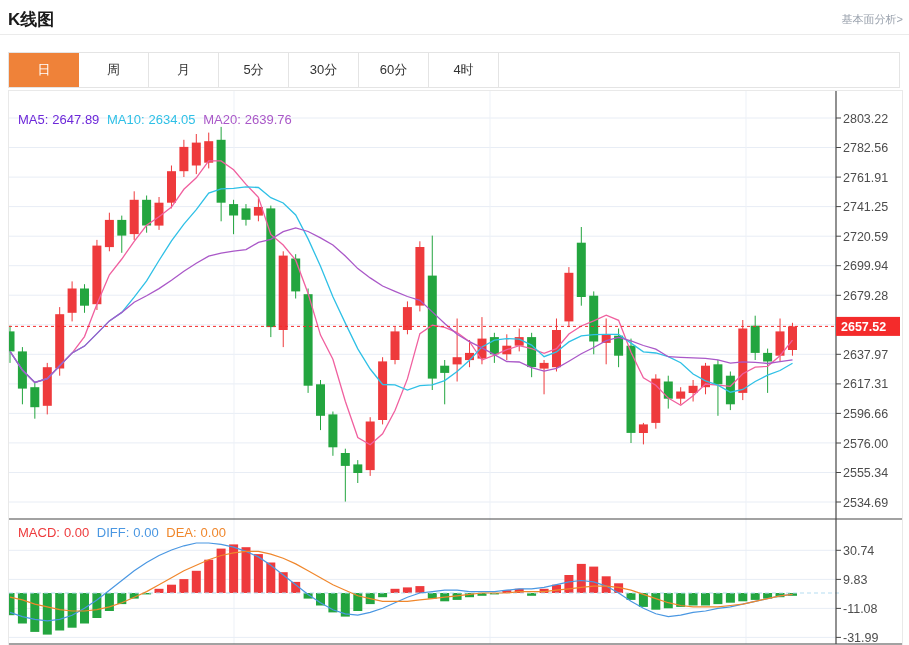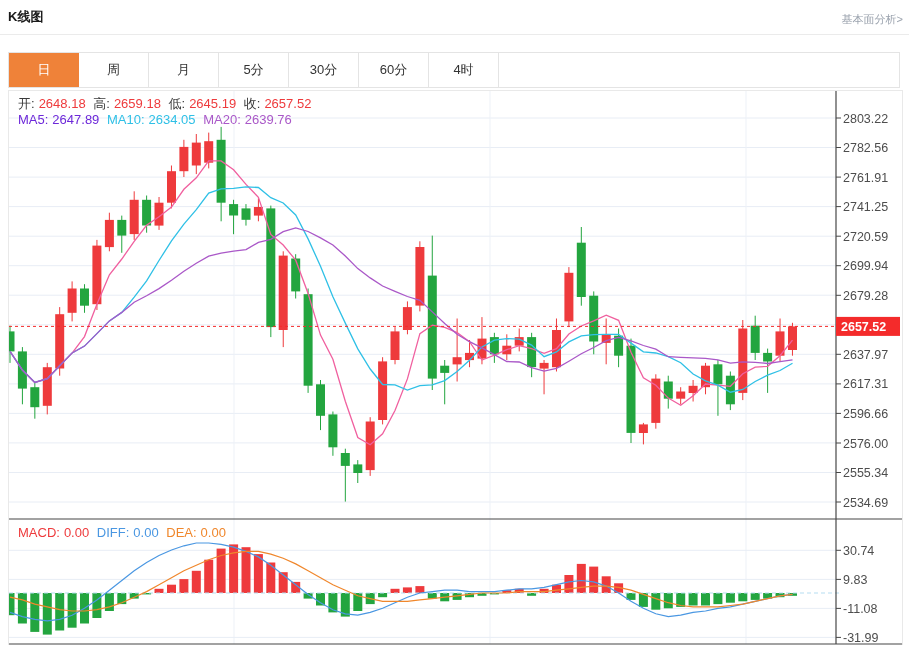--- a/index.html
+++ b/index.html
@@ -1,19 +1,19 @@
 <!DOCTYPE html>
 <html><head>
 <meta charset="utf-8">
 <style>
   html,body{margin:0;padding:0;background:#fff;}
   .page{position:relative;width:909px;height:645px;background:#fff;overflow:hidden;
         font-family:"Liberation Sans","DejaVu Sans",sans-serif;}
   .hdr{position:absolute;left:0;top:0;width:909px;height:34px;border-bottom:1px solid #ebebeb;}
-  .title{position:absolute;left:8px;top:8px;font-size:13px;font-weight:bold;color:#1a1a1a;}
+  .title{position:absolute;left:8px;top:8px;font-size:17px;font-weight:bold;color:#1a1a1a;}
   .flink{position:absolute;right:6px;top:12px;font-size:11px;color:#9aa2ad;cursor:pointer;text-decoration:none;}
   .tabs{position:absolute;left:8px;top:52px;width:892px;height:36px;display:flex;
         border:1px solid #e4e4e4;background:#fff;box-sizing:border-box;}
   .tab{width:70px;height:100%;line-height:34px;text-align:center;font-size:13px;color:#333;
        border-right:1px solid #e4e4e4;cursor:pointer;box-sizing:border-box;}
   .tab.active{background:#ef8239;color:#fff;border-right:none;}
   .chartbox{position:absolute;left:8px;top:90px;width:893px;height:554px;
             border:1px solid #e9e9e9;box-sizing:content-box;}
   .infor{position:absolute;left:9px;font-size:13px;white-space:nowrap;z-index:5;}
   .infor span{margin-right:4px;}
@@ -43,26 +43,20 @@
       <div class="tab">周</div>
       <div class="tab">月</div>
       <div class="tab">5分</div>
       <div class="tab">30分</div>
       <div class="tab">60分</div>
       <div class="tab">4时</div>
     </div>
 
   <div class="chartbox">
 
-    <div class="infor" style="top:4px;">
-      <span class="lab">开:</span><span class="c-red gap">2648.18</span>
-      <span class="lab">高:</span><span class="c-red gap">2659.18</span>
-      <span class="lab">低:</span><span class="c-red gap">2645.19</span>
-      <span class="lab">收:</span><span class="c-red">2657.52</span>
-    </div>
 
     <div class="infor" style="top:21px;">
       <span class="c-pink">MA5:</span><span class="c-pink gap">2647.89</span>
       <span class="c-cyan">MA10:</span><span class="c-cyan gap">2634.05</span>
       <span class="c-purple">MA20:</span><span class="c-purple">2639.76</span>
     </div>
 
     <div class="infor" style="top:434px;">
       <span class="c-red">MACD:</span><span class="c-red gap">0.00</span>
       <span class="c-blue">DIFF:</span><span class="c-blue gap">0.00</span>

